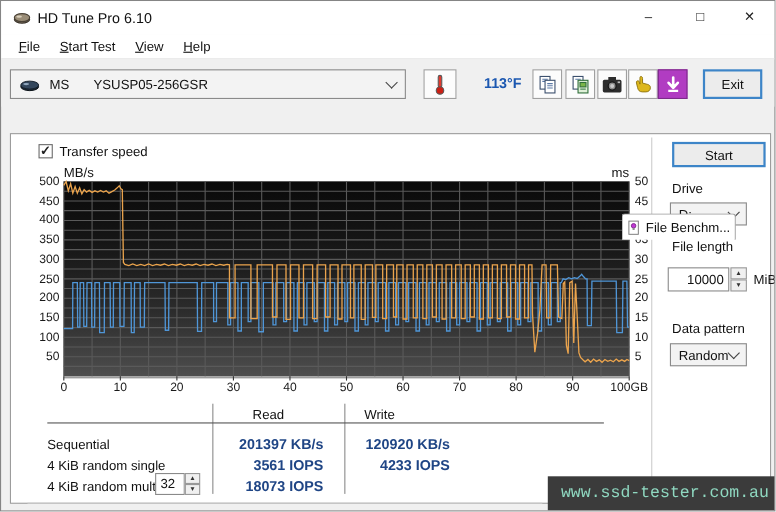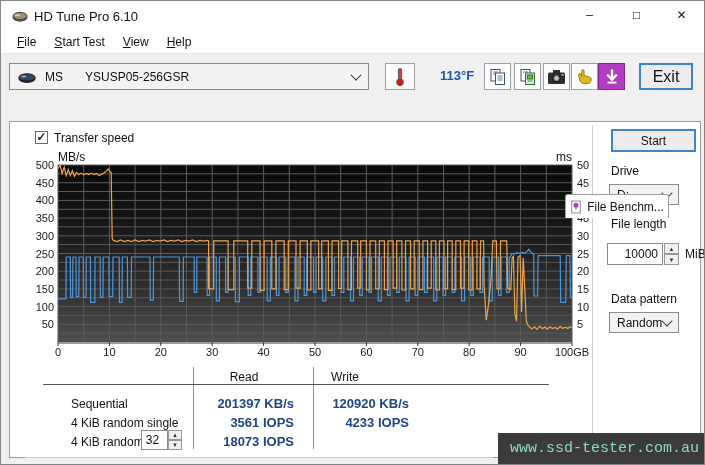--- a/index.html
+++ b/index.html
@@ -43,21 +43,21 @@
   .ytick{position:absolute;width:100%;font-size:11px;color:#1a1a1a;}
   .xtick{position:absolute;top:0;transform:translateX(-50%);font-size:11px;color:#1a1a1a;white-space:nowrap;}
   .ylabels{z-index:2;} .xlabels{left:0;top:345px;width:705px;height:14px;z-index:2;}
   
   .ctl-label{left:610px;z-index:2;color:#111;}
   .spin{box-sizing:border-box;border:1px solid #999;background:#f0f0f0;text-align:center;color:#333;
         display:flex;align-items:center;justify-content:center;font-size:6px;}
   .numbox{box-sizing:border-box;border:1px solid #8a8a8a;background:#fff;text-align:right;padding:3px 4px 0 0;z-index:2;}
   
   .th{z-index:2;color:#111;text-align:center;}
-  .rowlabel{left:42px;z-index:2;color:#111;margin-left:28px;}
+  .rowlabel{left:42px;z-index:2;color:#111;}
   .val{z-index:2;font-weight:bold;color:#1f4585;font-size:13px;text-align:right;}
   .hline{height:1px;background:#555;z-index:2;}
   .vline{width:1px;background:#8a8a8a;z-index:2;}
   
   .watermark{left:497px;top:432px;width:208px;height:31px;background:#3b3b3b;z-index:5;
              display:flex;align-items:center;justify-content:flex-end;padding-right:7px;box-sizing:border-box;
              font-family:Liberation Mono, monospace;font-size:15px;color:#8fd8c0;}
 </style>
 </head>
 <body>
@@ -141,21 +141,21 @@
           <path d="M8 2.6c1.2 0 1.6.9 1.6 2V9l5 1.3c1.7.5 2.5 1.5 2.5 3.1 0 2.4-1.7 4-4.3 4H9.4c-3 0-4.1-2-4.5-4L3.8 8.9c-.3-1.4.4-2.1 1.3-2.1s1.3.6 1.5 1.5l.5 1.7V4.6c0-1.3.2-2 .9-2z" fill="#ddb71c" stroke="#8f7410" stroke-width="0.9"></path>
         </svg>
     </div>
     <div class="abs tool-btn" style="left:597px;top:9px;width:27px;height:27px;background:#b13cc2;border-color:#7d2b8a;">
       <svg width="16" height="16" viewBox="0 0 16 16">
           <path d="M8 1.5v8M3.8 6.3 8 10.8l4.2-4.5" fill="none" stroke="#fff" stroke-width="2.4" stroke-linecap="round" stroke-linejoin="round"></path>
           <line x1="3.5" y1="13.6" x2="12.5" y2="13.6" stroke="#fff" stroke-width="2"></line>
         </svg>
     </div>
 
-    <button class="abs focus-btn" style="left:638px;top:9px;width:54px;height:27px;font-size:16px;font-family:inherit;">Exit</button>
+    <button class="abs focus-btn" style="left:638px;top:9px;width:54px;height:27px;font-size:12px;font-family:inherit;">Exit</button>
   </div>
 
   <div class="abs tabstrip">
     <span class="abs scrollarr" style="left:13px;">◁</span>
     <div class="abs tab" style="left:36px;width:114px;">
       <svg width="12" height="13" viewBox="0 0 16 16">
           <circle cx="8" cy="6" r="4.5" fill="#ffd21e" stroke="#b8860b"></circle>
           <rect x="6" y="10.2" width="4" height="3.4" rx="1" fill="#9a9a9a" stroke="#666"></rect>
         </svg>
       <span class="tab-label">Benchmark</span>
@@ -224,21 +224,21 @@
       <div class="ytick" style="top: 246.5px;">250</div>
       <div class="ytick" style="top: 264.2px;">200</div>
       <div class="ytick" style="top: 281.9px;">150</div>
       <div class="ytick" style="top: 299.6px;">100</div>
       <div class="ytick" style="top: 317.3px;">50</div>
     </div>
   <div class="abs ylabels" id="y-right" style="left:576px;top:0;width:30px;height:465px;text-align:left;">
       <div class="ytick" style="top: 158px;">50</div>
       <div class="ytick" style="top: 175.7px;">45</div>
       <div class="ytick" style="top: 193.4px;">40</div>
-      <div class="ytick" style="top: 211.1px;">48</div>
+      <div class="ytick" style="top: 211.1px;">63</div>
       <div class="ytick" style="top: 228.8px;">30</div>
       <div class="ytick" style="top: 246.5px;">25</div>
       <div class="ytick" style="top: 264.2px;">20</div>
       <div class="ytick" style="top: 281.9px;">15</div>
       <div class="ytick" style="top: 299.6px;">10</div>
       <div class="ytick" style="top: 317.3px;">5</div>
     </div>
   <div class="abs plot" id="plot">
       <svg width="514" height="181" style="display:block;overflow:visible;">
         <line x1="0.0" y1="0" x2="0.0" y2="177" stroke="#5a5a5a" stroke-width="1"></line>

